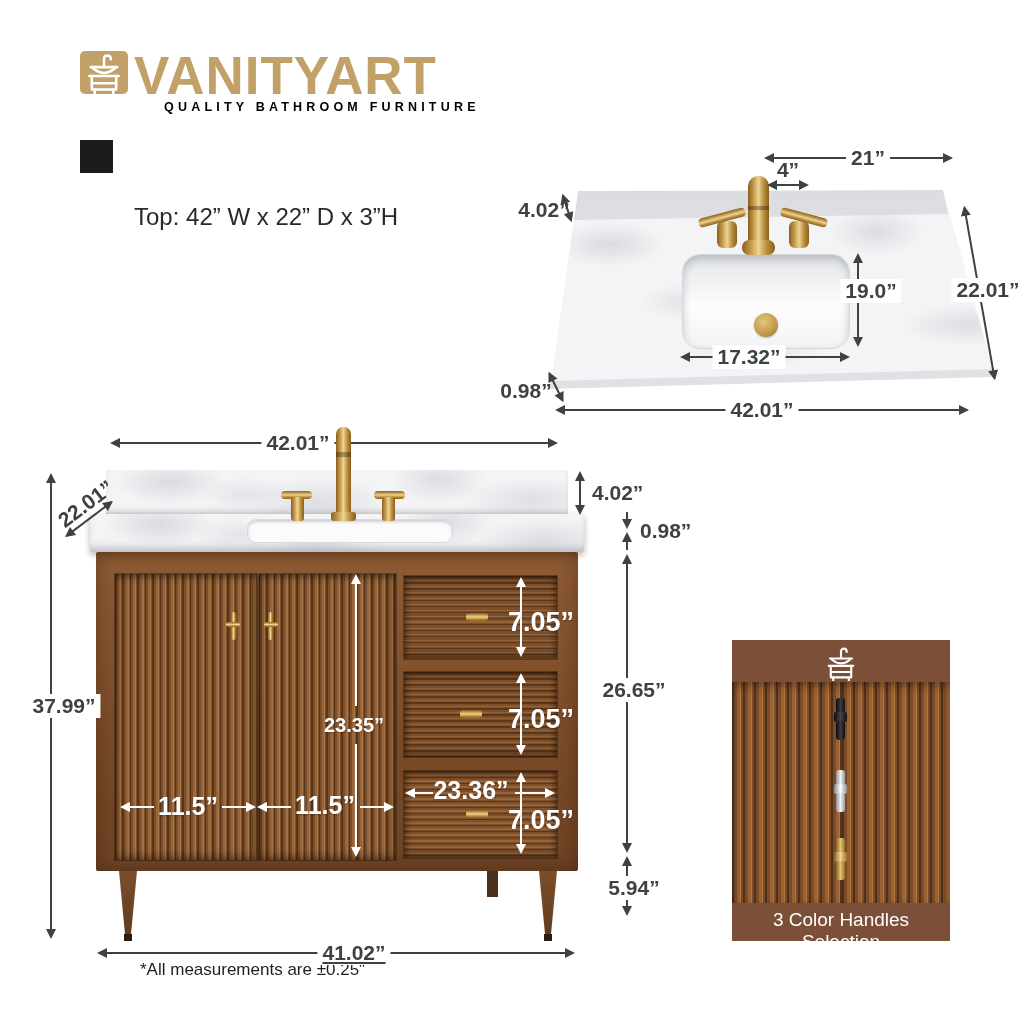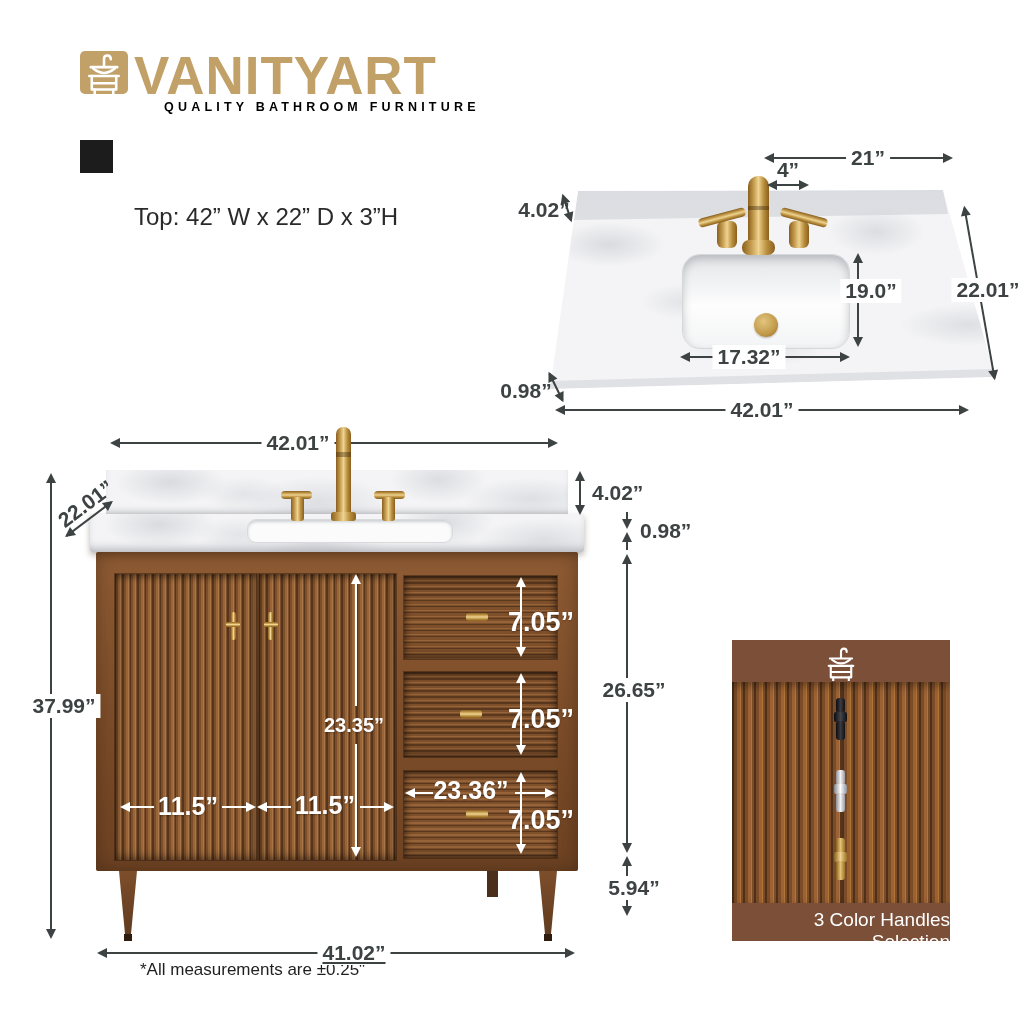--- a/index.html
+++ b/index.html
@@ -276,16 +276,16 @@
     <div class="abs" style="left:102px;top:72px;width:13px;height:10px;border-radius:2px;background:linear-gradient(90deg,#0c0c0e,#44444b 50%,#101013);"></div>
     <div class="abs" style="left:104px;top:81px;width:9px;height:19px;border-radius:3px;background:linear-gradient(90deg,#0c0c0e,#3a3a40 50%,#101013);"></div>
 
     <div class="abs" style="left:104px;top:130px;width:9px;height:15px;border-radius:3px;background:linear-gradient(90deg,#8e8e94,#f2f2f4 50%,#9a9aa0);"></div>
     <div class="abs" style="left:102px;top:144px;width:13px;height:10px;border-radius:2px;background:linear-gradient(90deg,#85858b,#ffffff 50%,#90909a);"></div>
     <div class="abs" style="left:104px;top:153px;width:9px;height:19px;border-radius:3px;background:linear-gradient(90deg,#8e8e94,#f2f2f4 50%,#9a9aa0);"></div>
 
     <div class="abs" style="left:104px;top:198px;width:9px;height:15px;border-radius:3px;background:linear-gradient(90deg,#8a5f1d,#e3c276 50%,#9c7226);"></div>
     <div class="abs" style="left:102px;top:212px;width:13px;height:10px;border-radius:2px;background:linear-gradient(90deg,#8a5f1d,#f0d391 50%,#9c7226);"></div>
     <div class="abs" style="left:104px;top:221px;width:9px;height:19px;border-radius:3px;background:linear-gradient(90deg,#8a5f1d,#e3c276 50%,#9c7226);"></div>
-    <div class="abs" style="left:0;top:269px;width:218px;text-align:right;color:#fff;font-size:19px;">3 Color Handles Selection</div>
+    <div class="abs" style="left:0;top:269px;width:218px;text-align:center;color:#fff;font-size:19px;">3 Color Handles Selection</div>
   </div>
 
 </div>
 
 </body></html>

